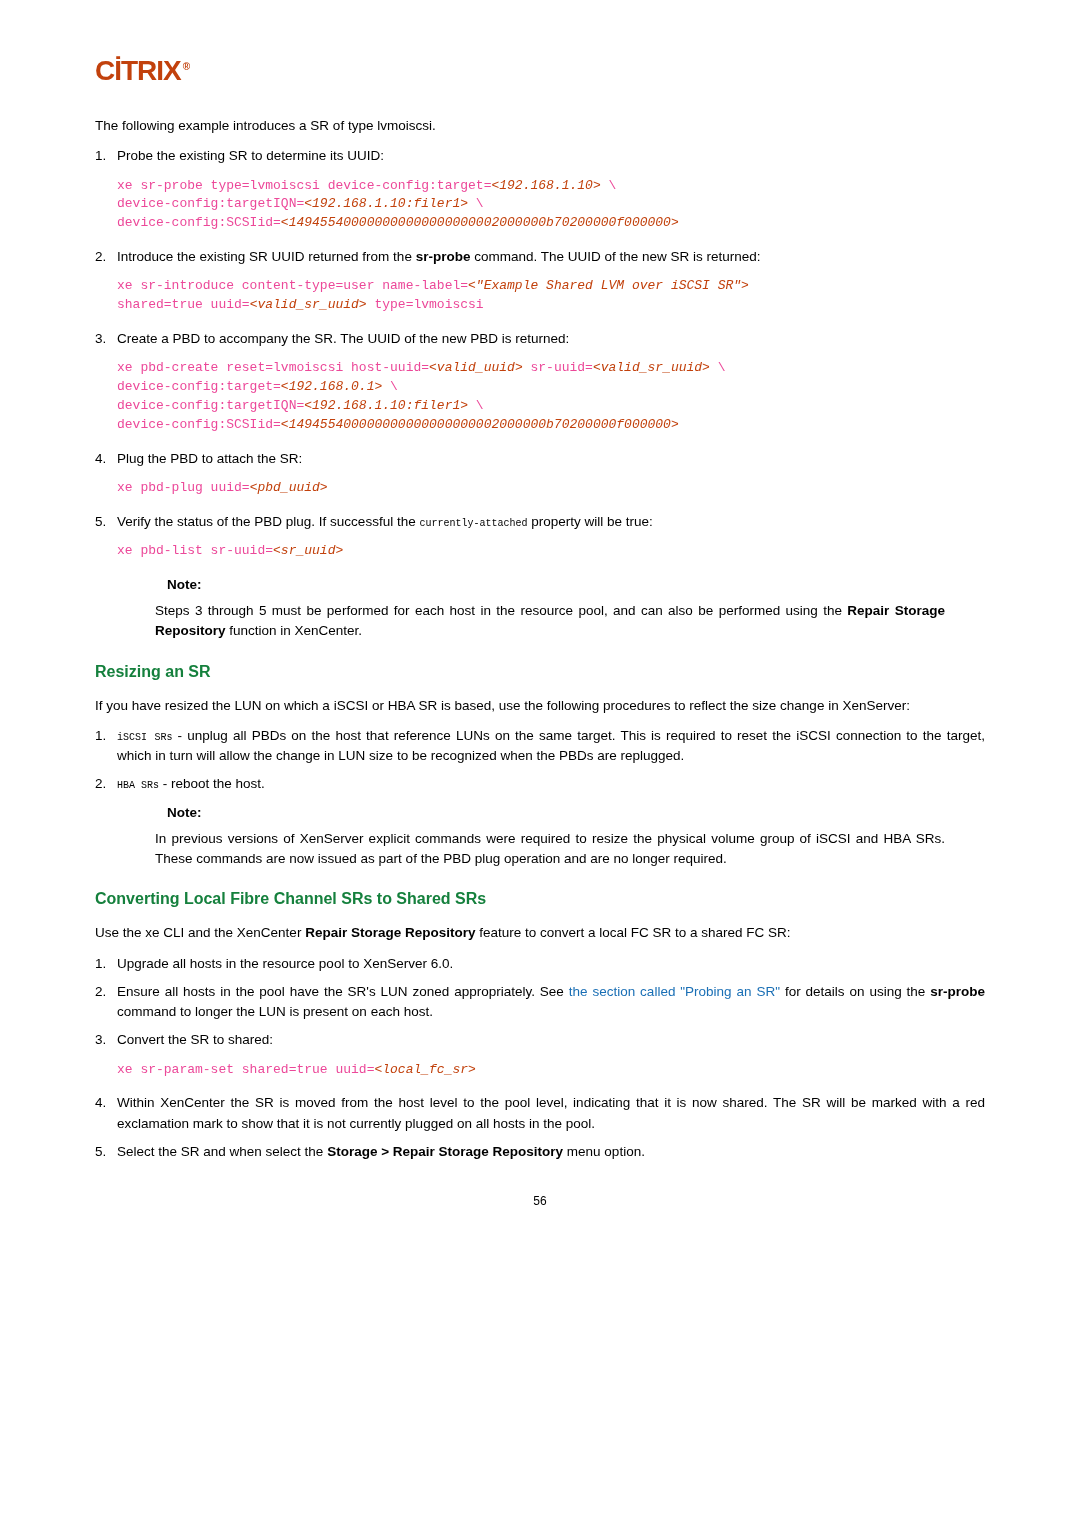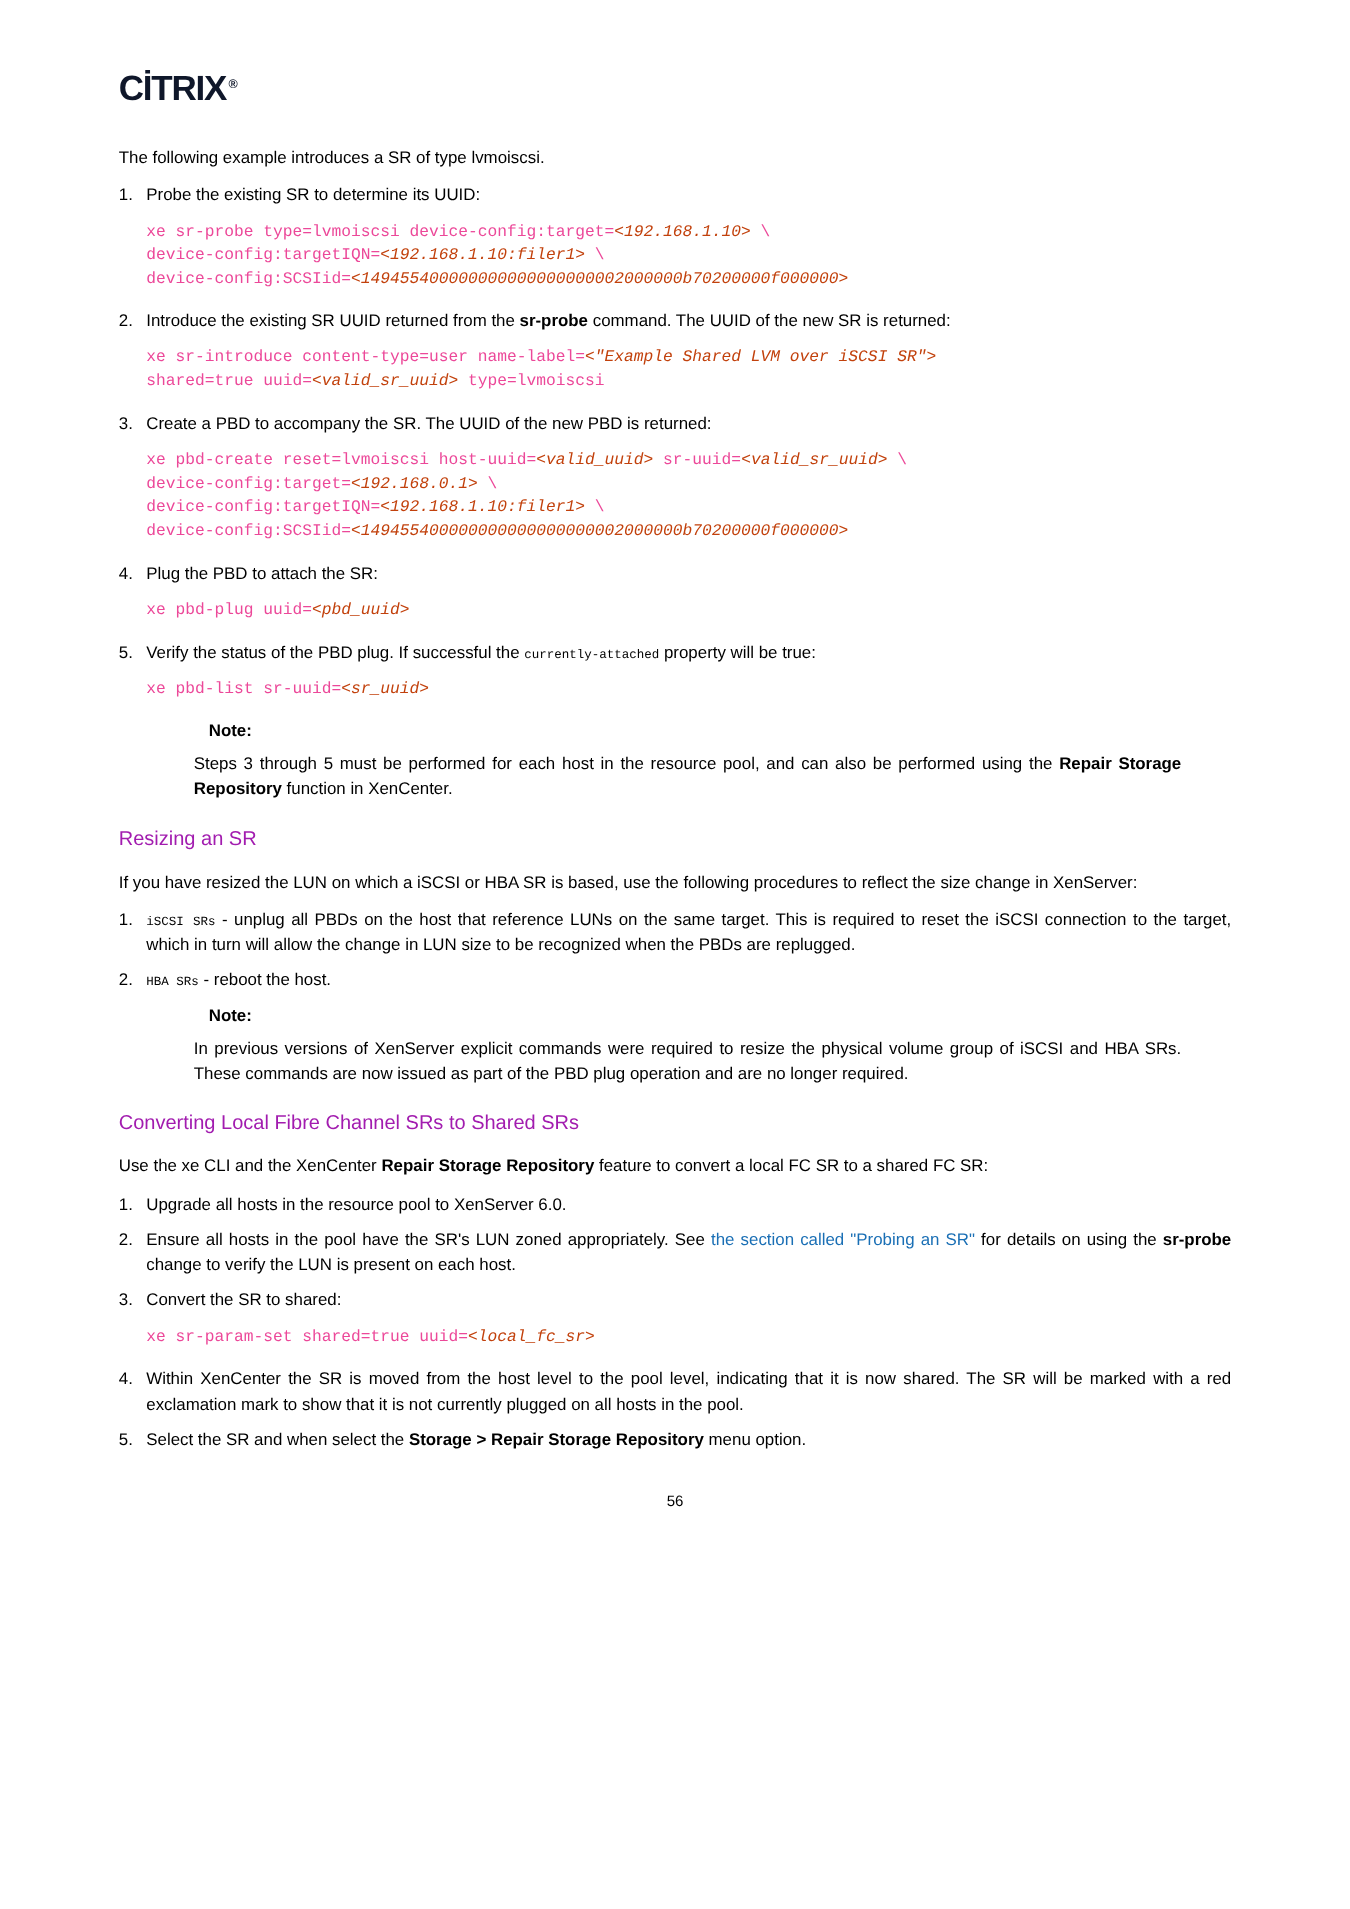--- a/index.html
+++ b/index.html
@@ -10,38 +10,38 @@
     color: #000;
     background: #fff;
     width: 1080px;
     padding: 50px 95px 40px 95px;
   }
   .logo {
     font-family: Arial, sans-serif;
     font-weight: 900;
     font-size: 28px;
     letter-spacing: -1px;
-    color: #0f172a;
+    color: #c2410c;
     margin-bottom: 24px;
   }
   .logo .dot { font-size: 10px; vertical-align: super; margin-left: 2px; }
   p { margin-bottom: 10px; text-align: justify; }
   .list-item { margin-bottom: 8px; padding-left: 22px; position: relative; text-align: justify; }
   .list-item .num { position: absolute; left: 0; }
   .code-block {
     font-family: "Courier New", monospace;
     font-size: 13px;
     white-space: pre-wrap;
     margin: 10px 0 14px 22px;
     line-height: 1.45;
   }
   .code-inline { font-family: "Courier New", monospace; font-size: 10px; }
   .code-gray { color: #ec4899; }
   .code-em { color: #c2410c; font-style: italic; }
-  .section-title { color: #a21caf; font-size: 16px; font-weight: 400; margin-top: 18px; margin-bottom: 12px; }
+  .section-title { color: #15803d; font-size: 16px; font-weight: 700; margin-top: 18px; margin-bottom: 12px; }
   .note-block { margin-left: 60px; margin-right: 40px; margin-top: 6px; margin-bottom: 14px; }
   .note-block .note-label { font-weight: bold; margin-bottom: 6px; margin-left: 12px; }
   .note-block .note-body { text-align: justify; }
   .link { color: #1a6fb5; }
   b { font-weight: 600; }
   .page-num { text-align: center; margin-top: 30px; font-size: 12px; }
 </style>
 </head>
 <body>
 
@@ -118,21 +118,21 @@
 
 <p><span>Use the xe CLI and the XenCenter </span><b>Repair Storage Repository</b><span> feature to convert a local FC SR to a shared FC SR:</span></p>
 
 <div class="list-item">
   <span class="num">1.</span>
   <span>Upgrade all hosts in the resource pool to XenServer 6.0.</span>
 </div>
 
 <div class="list-item">
   <span class="num">2.</span>
-  <span>Ensure all hosts in the pool have the SR's LUN zoned appropriately. See </span><span class="link">the section called "Probing an SR"</span><span> for details on using the </span><b>sr-probe</b><span> change to verify the LUN is present on each host.</span>
+  <span>Ensure all hosts in the pool have the SR's LUN zoned appropriately. See </span><span class="link">the section called "Probing an SR"</span><span> for details on using the </span><b>sr-probe</b><span> command to longer the LUN is present on each host.</span>
 </div>
 
 <div class="list-item">
   <span class="num">3.</span>
   <span>Convert the SR to shared:</span>
 </div>
 
 <div class="code-block"><span class="code-gray">xe sr-param-set shared=true uuid=</span><span class="code-em">&lt;local_fc_sr&gt;</span></div>
 
 <div class="list-item">

